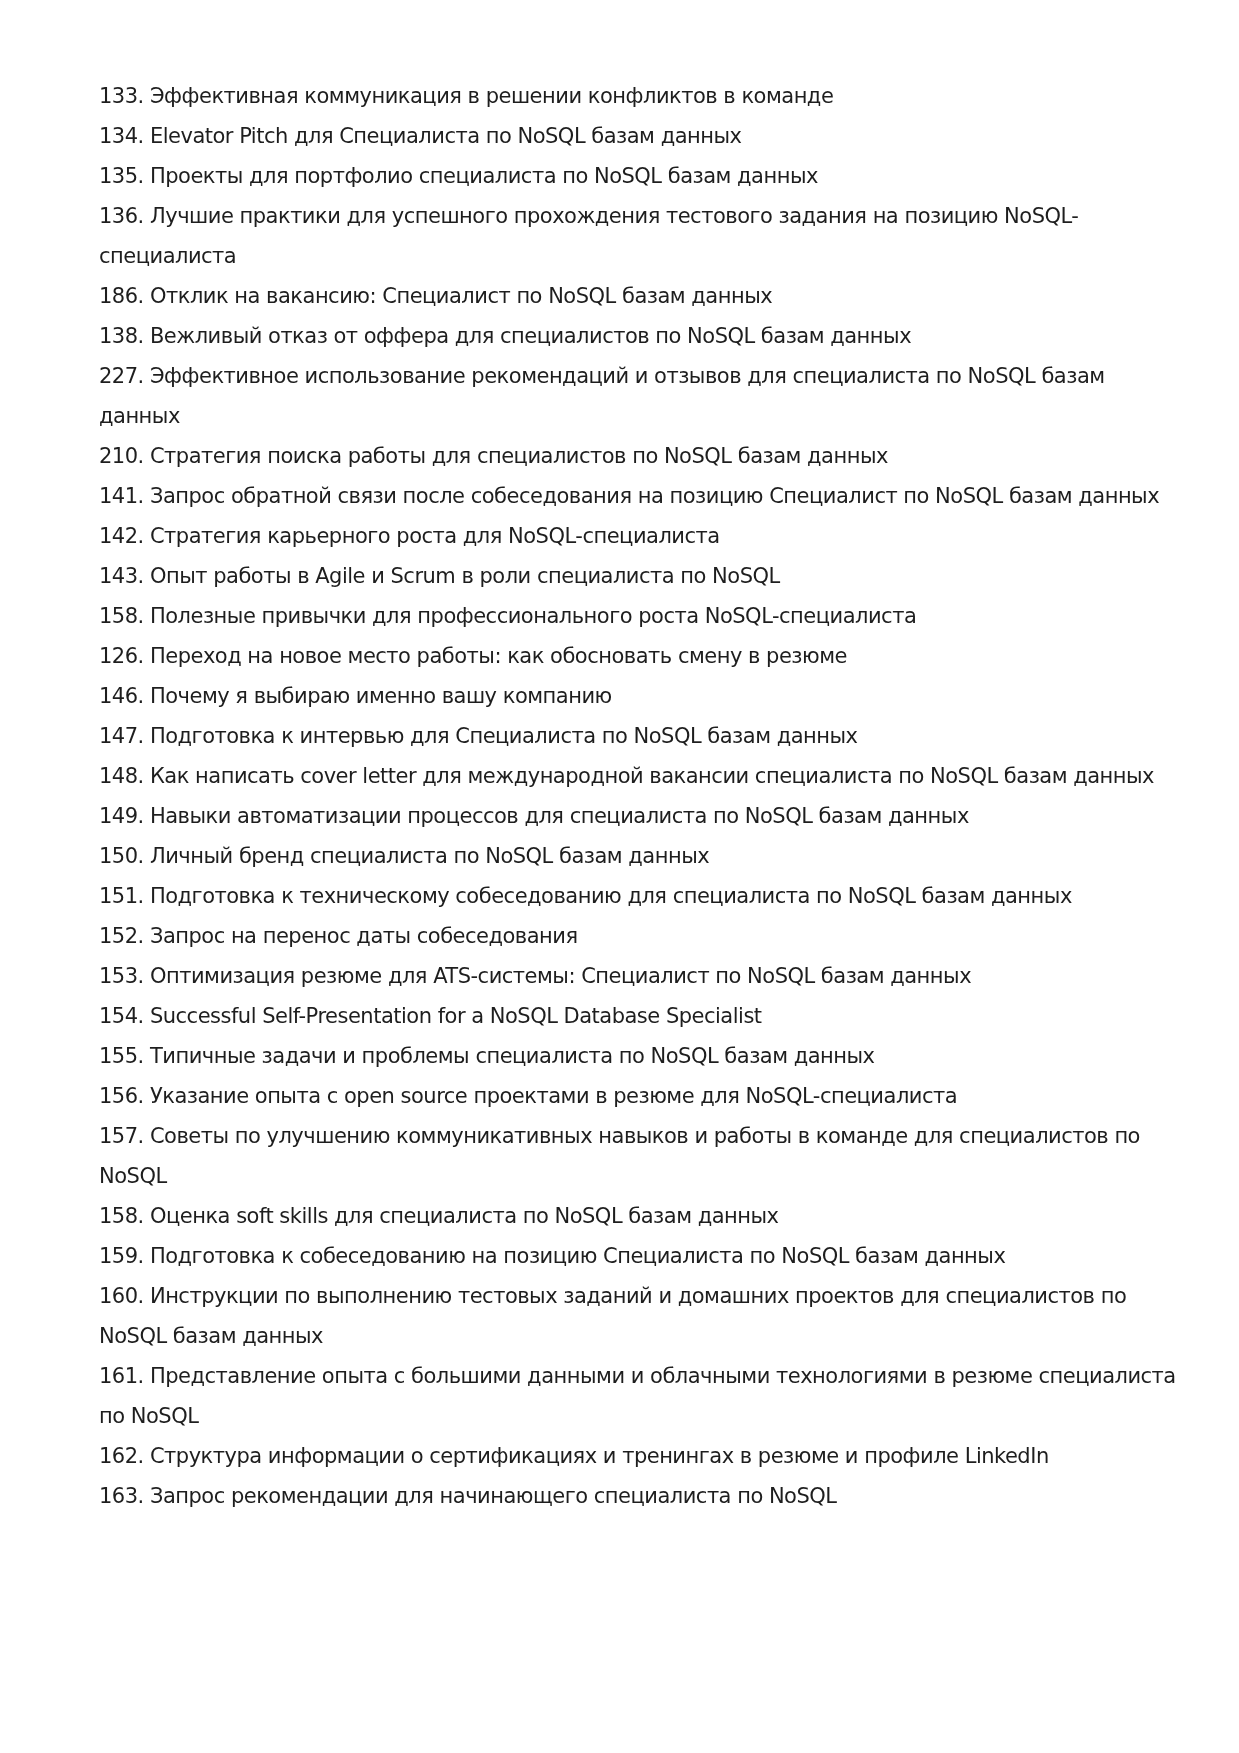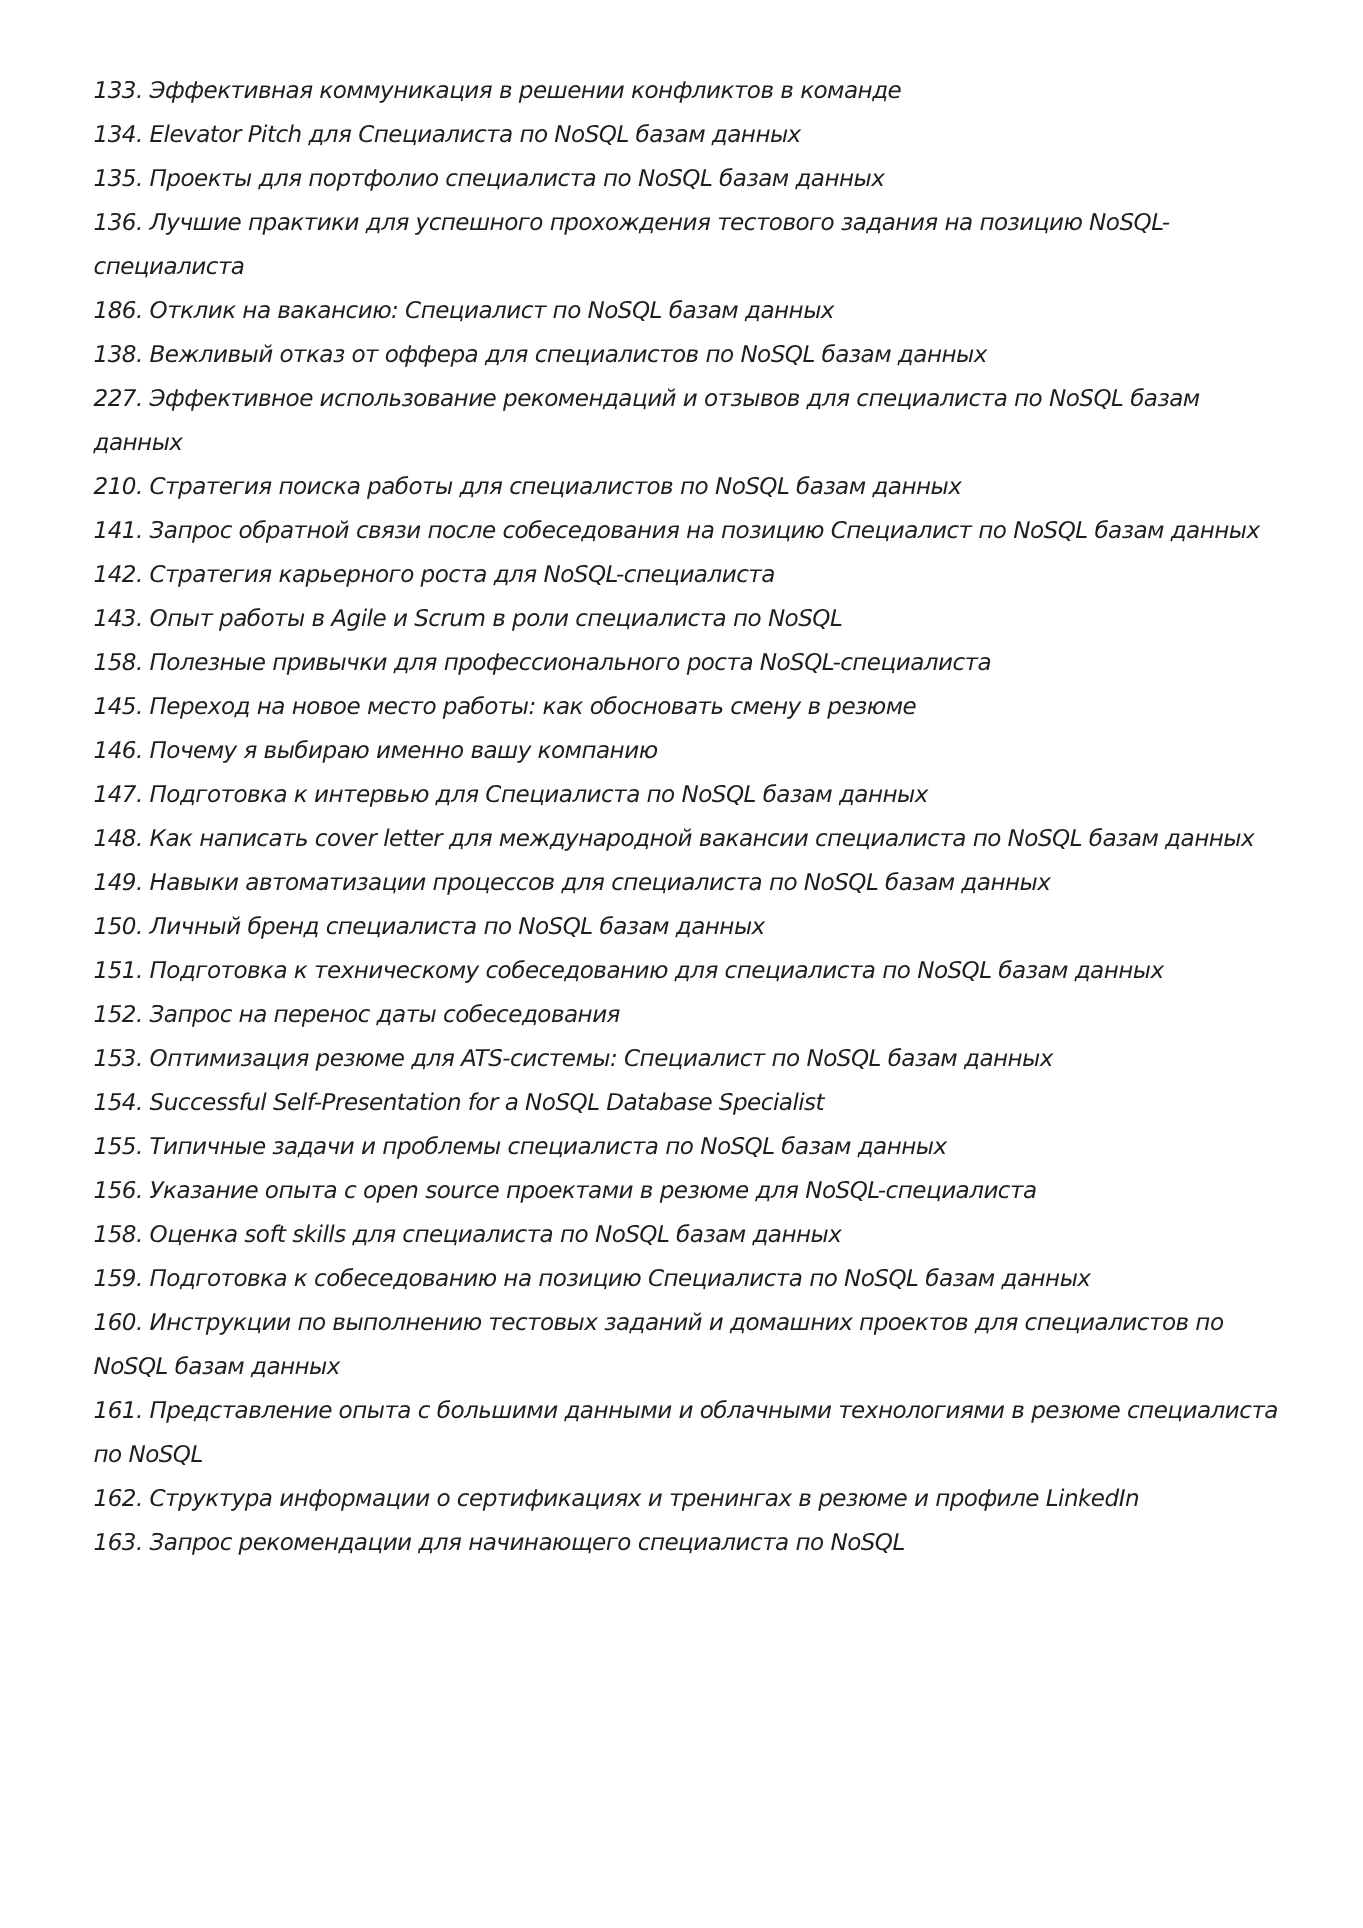--- a/index.html
+++ b/index.html
@@ -1,18 +1,18 @@
 <!DOCTYPE html>
 <html><head>
 <meta charset="utf-8">
 <style>
   html, body { margin: 0; padding: 0; background: #ffffff; }
   body { width: 1239px; height: 1753px; overflow: hidden; }
   .page { position: relative; width: 1239px; height: 1753px; background: #ffffff; }
-  .list { position: absolute; left: 83px; top: 60px; width: 1080px; margin: 2px; padding: 0; list-style: none; font-style: italic; }
+  .list { position: absolute; left: 83px; top: 60px; width: 1080px; margin: 16px; padding: 0; list-style: none; }
   .item {
     font-family: "DejaVu Sans", sans-serif;
     font-size: 21px; line-height: 40px; color: #1e1e1e;
     letter-spacing: -0.5px; word-spacing: 0px;
   }
 </style>
 </head>
 <body>
 
 <div class="page">
@@ -22,32 +22,33 @@
     <li class="item">135. Проекты для портфолио специалиста по NoSQL базам данных</li>
     <li class="item">136. Лучшие практики для успешного прохождения тестового задания на позицию NoSQL-специалиста</li>
     <li class="item">186. Отклик на вакансию: Специалист по NoSQL базам данных</li>
     <li class="item">138. Вежливый отказ от оффера для специалистов по NoSQL базам данных</li>
     <li class="item">227. Эффективное использование рекомендаций и отзывов для специалиста по NoSQL базам данных</li>
     <li class="item">210. Стратегия поиска работы для специалистов по NoSQL базам данных</li>
     <li class="item">141. Запрос обратной связи после собеседования на позицию Специалист по NoSQL базам данных</li>
     <li class="item">142. Стратегия карьерного роста для NoSQL-специалиста</li>
     <li class="item">143. Опыт работы в Agile и Scrum в роли специалиста по NoSQL</li>
     <li class="item">158. Полезные привычки для профессионального роста NoSQL-специалиста</li>
-    <li class="item">145. Переход на новое место работы: как обосновать смену в резюме</li>
+    <li class="item">126. Переход на новое место работы: как обосновать смену в резюме</li>
     <li class="item">146. Почему я выбираю именно вашу компанию</li>
     <li class="item">147. Подготовка к интервью для Специалиста по NoSQL базам данных</li>
     <li class="item">148. Как написать cover letter для международной вакансии специалиста по NoSQL базам данных</li>
     <li class="item">149. Навыки автоматизации процессов для специалиста по NoSQL базам данных</li>
     <li class="item">150. Личный бренд специалиста по NoSQL базам данных</li>
     <li class="item">151. Подготовка к техническому собеседованию для специалиста по NoSQL базам данных</li>
     <li class="item">152. Запрос на перенос даты собеседования</li>
     <li class="item">153. Оптимизация резюме для ATS-системы: Специалист по NoSQL базам данных</li>
     <li class="item">154. Successful Self-Presentation for a NoSQL Database Specialist</li>
     <li class="item">155. Типичные задачи и проблемы специалиста по NoSQL базам данных</li>
     <li class="item">156. Указание опыта с open source проектами в резюме для NoSQL-специалиста</li>
+    <li class="item">157. Советы по улучшению коммуникативных навыков и работы в команде для специалистов по NoSQL</li>
     <li class="item">158. Оценка soft skills для специалиста по NoSQL базам данных</li>
     <li class="item">159. Подготовка к собеседованию на позицию Специалиста по NoSQL базам данных</li>
     <li class="item">160. Инструкции по выполнению тестовых заданий и домашних проектов для специалистов по NoSQL базам данных</li>
     <li class="item">161. Представление опыта с большими данными и облачными технологиями в резюме специалиста по NoSQL</li>
     <li class="item">162. Структура информации о сертификациях и тренингах в резюме и профиле LinkedIn</li>
     <li class="item">163. Запрос рекомендации для начинающего специалиста по NoSQL</li>
   </ul>
 </div>
 
 </body></html>

